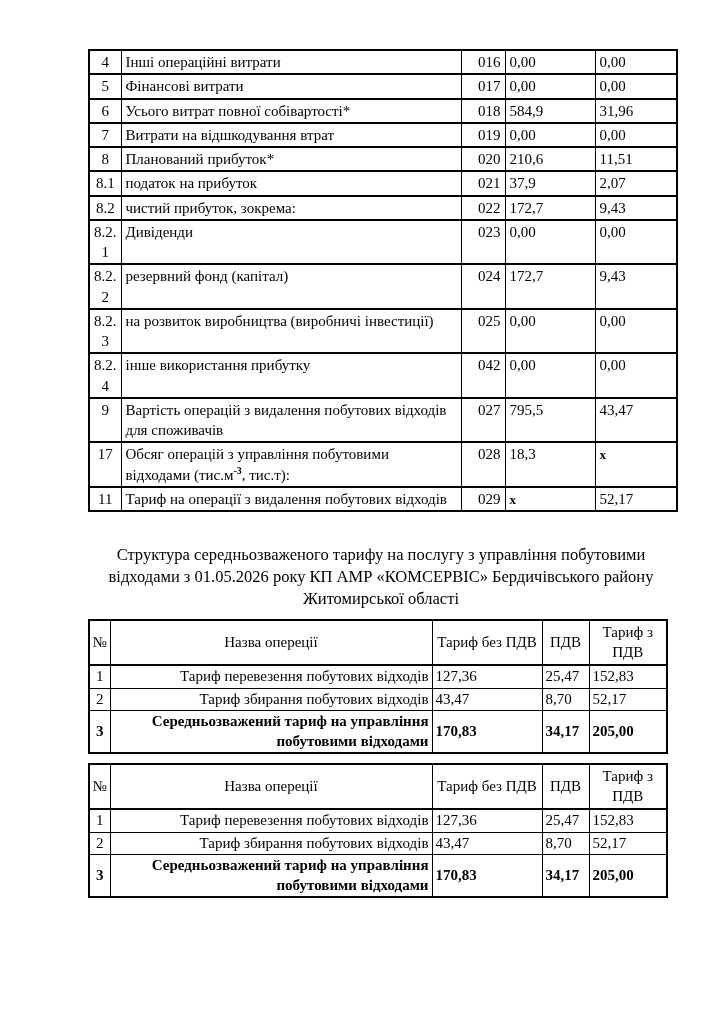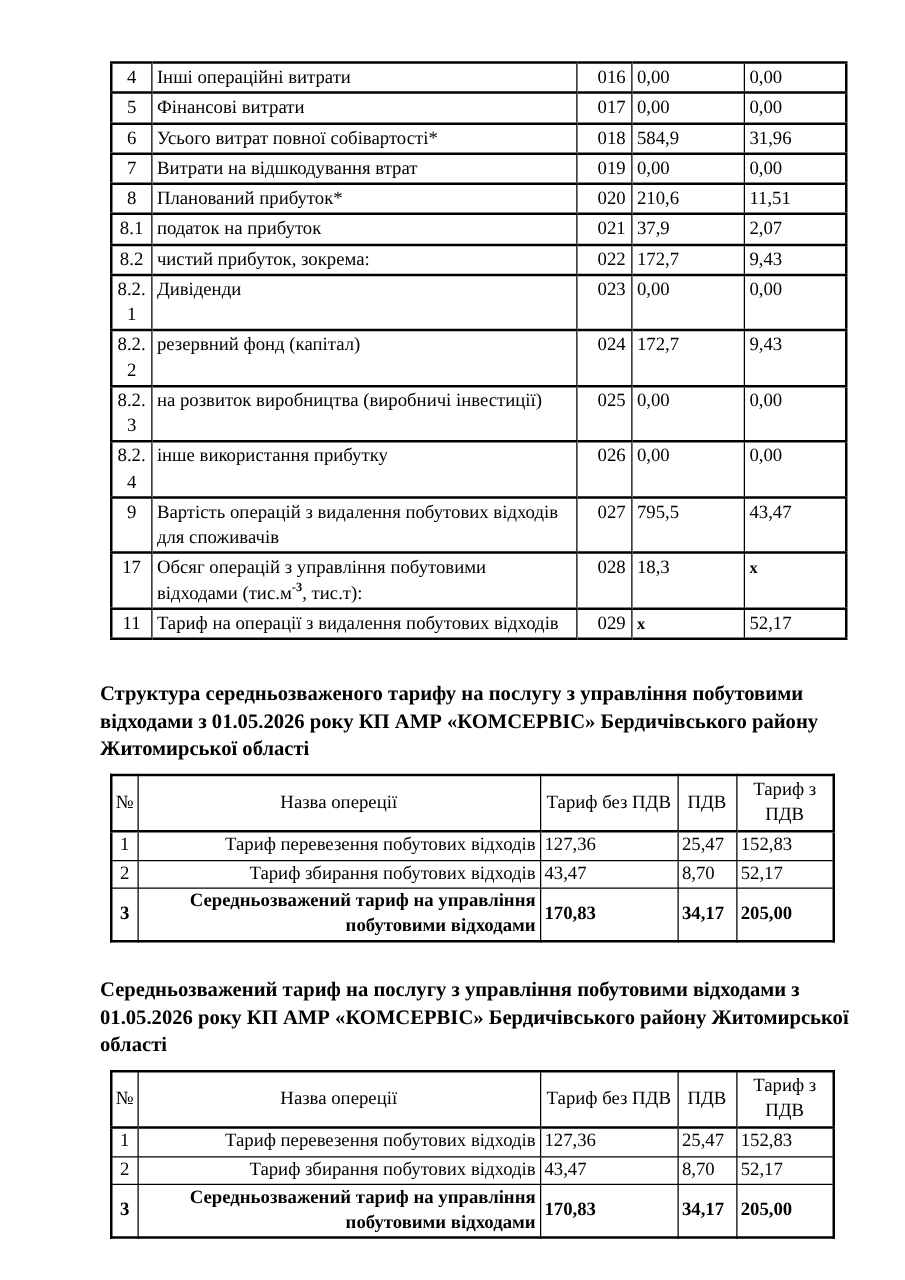--- a/index.html
+++ b/index.html
@@ -16,22 +16,22 @@
     font-size:15px;line-height:1.35;padding:1px 4px;vertical-align:top;
     overflow:hidden;
   }
   table.big td.num{text-align:center;padding:1px 1px;white-space:pre-line;}
   table.big td.code{text-align:right;}
   table.big td.val{text-align:left;}
   table.big td.val .xmark{font-weight:bold;font-size:13px;}
   table.big sup{font-size:10px;font-weight:bold;line-height:0;}
   
   .heading{
-    width:602px;margin:32px 0 0 -8px;
-    font-weight:bold;font-size:16.5px;line-height:22px;
+    width:602px;margin:32px 0 0 -8px;text-align:center;
+    font-weight:normal;font-size:16.5px;line-height:22px;
   }
   .heading.second{margin-top:27px;}
   
   table.small{border-collapse:collapse;border:2px solid #000;width:578px;table-layout:fixed;margin-top:9px;}
   table.small th{
     border:1px solid #000;border-bottom:2px solid #000;
     font-weight:normal;text-align:center;font-size:15px;line-height:1.3;
     padding:2px 1px;vertical-align:middle;overflow:hidden;
   }
   table.small td{
@@ -127,21 +127,21 @@
 3</td>
           <td class="name">на розвиток виробництва (виробничі інвестиції)</td>
           <td class="code">025</td>
           <td class="val">0,00</td>
           <td class="val">0,00</td>
         </tr>
         <tr>
           <td class="num">8.2.
 4</td>
           <td class="name">інше використання прибутку</td>
-          <td class="code">026</td>
+          <td class="code">042</td>
           <td class="val">0,00</td>
           <td class="val">0,00</td>
         </tr>
         <tr>
           <td class="num">9</td>
           <td class="name">Вартість операцій з видалення побутових відходів для споживачів</td>
           <td class="code">027</td>
           <td class="val">795,5</td>
           <td class="val">43,47</td>
         </tr>
@@ -199,21 +199,20 @@
         <tr class="bold">
           <td class="num">3</td>
           <td class="name">Середньозважений тариф на управління побутовими відходами</td>
           <td class="money">170,83</td>
           <td class="money">34,17</td>
           <td class="money">205,00</td>
         </tr>
       </tbody>
   </table>
 
-  <div class="heading second">Середньозважений тариф на послугу з управління побутовими відходами з 01.05.2026 року КП АМР «КОМСЕРВІС» Бердичівського району Житомирської області</div>
 
   <table class="small">
     <colgroup>
       <col style="width:21px">
         <col style="width:322px">
         <col style="width:110px">
       <col style="width:47px">
         <col style="width:78px">
     </colgroup>
     <thead>

